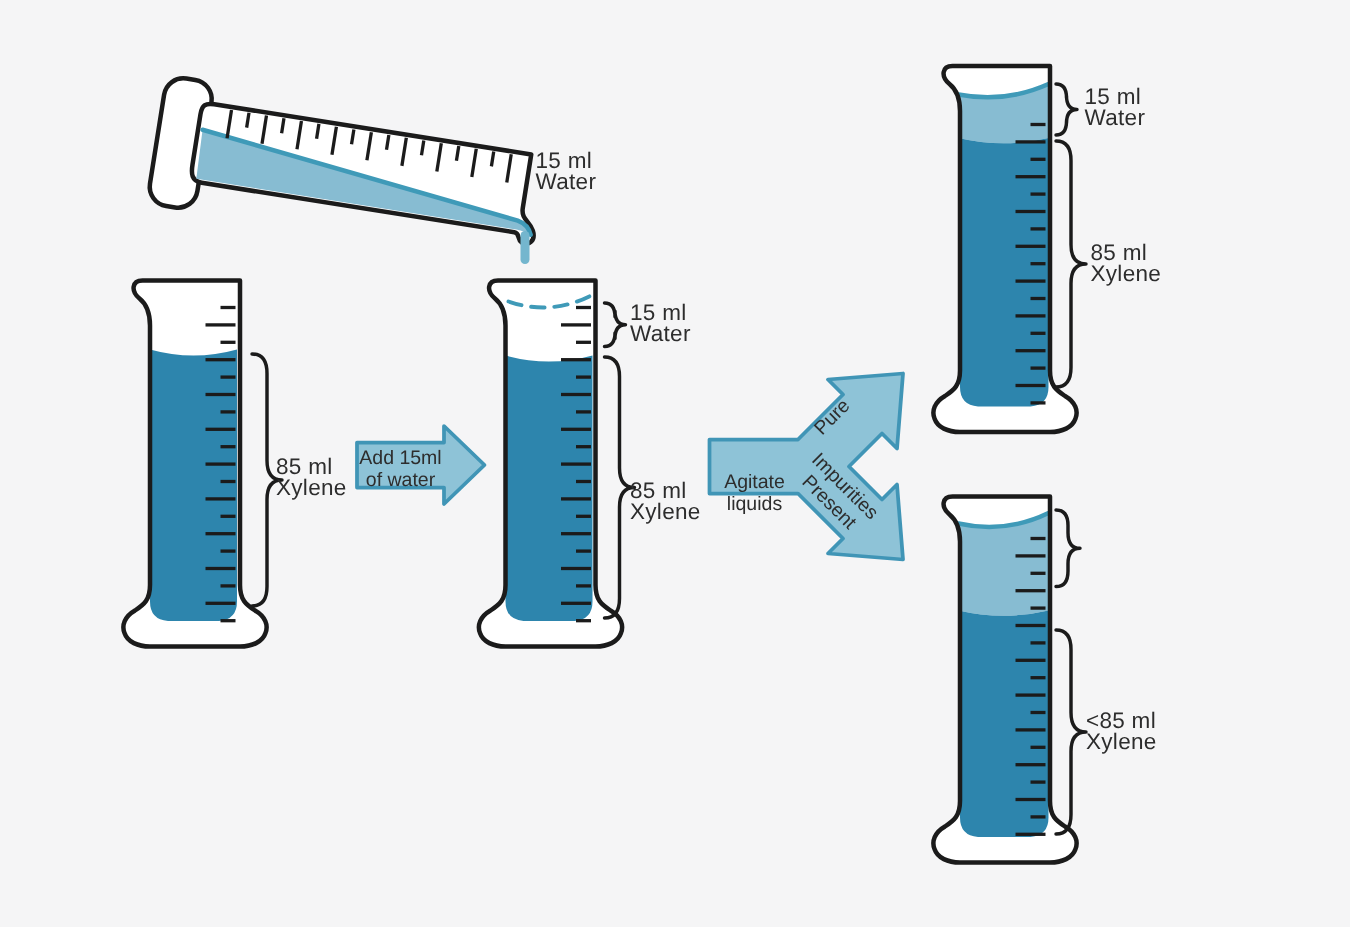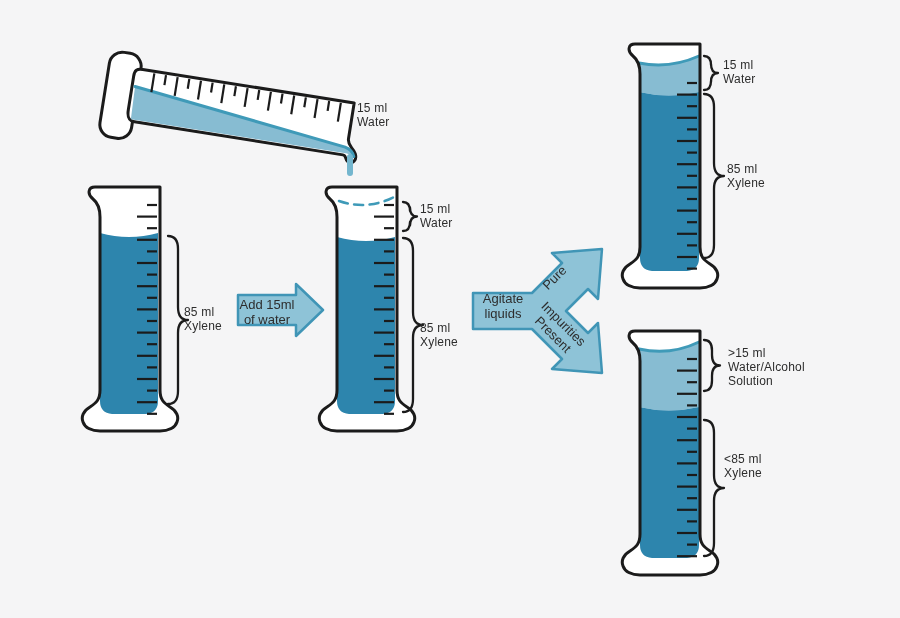--- a/index.html
+++ b/index.html
@@ -14,21 +14,21 @@
   .fillonly{fill:#ffffff;stroke:none}
   .strokeonly{fill:none;stroke:var(--outline,#1b1b1b);stroke-width:3;stroke-linejoin:round}
   .xylene{fill:var(--xylene,#2d85ad);stroke:none}
   .water{fill:var(--water,#87bcd2);stroke:none}
   .wsurf{fill:none;stroke:var(--wedge,#3f9ab8);stroke-width:3;stroke-linecap:round}
   .wdrip{fill:none;stroke:var(--drip,#74b6ce);stroke-width:6;stroke-linecap:round}
   .ticks line{stroke:var(--outline,#1b1b1b);stroke-width:2.2}
   .dash{fill:none;stroke:var(--wedge,#3f9ab8);stroke-width:2.6;stroke-dasharray:9 6.5;stroke-linecap:round}
   .brace{fill:none;stroke:var(--outline,#1b1b1b);stroke-width:2.3;stroke-linecap:round;stroke-linejoin:round}
   .bigarrow{fill:var(--arrow,#8ec3d7);stroke:var(--arrowedge,#4095b6);stroke-width:2.5;stroke-linejoin:round}
-  .lbl{position:absolute;font-size:12px;line-height:14px;color:var(--text,#2d2d2d);letter-spacing:.2px;white-space:nowrap}
+  .lbl{position:absolute;font-size:15px;line-height:14px;color:var(--text,#2d2d2d);letter-spacing:.2px;white-space:nowrap}
   .lbl span{display:block}
   .arrowtxt{position:absolute;text-align:center;font-size:13px;line-height:14.5px;color:var(--text,#2d2d2d);white-space:nowrap}
   .arrowtxt span{display:block}
   .rot-up{transform:rotate(-45deg);transform-origin:50% 50%}
   .rot-dn{transform:rotate(45deg);transform-origin:50% 50%}
 </style>
 </head>
 <body>
 
 <div class="stage">
@@ -206,21 +206,21 @@
   <div class="lbl" style="left:420px;top:202px">
     <span>15 ml</span>
     <span>Water</span>
   </div>
 
   <div class="lbl" style="left:420px;top:321px">
     <span>85 ml</span>
     <span>Xylene</span>
   </div>
 
-  <div class="arrowtxt" style="left:472px;top:292px;width:62px">
+  <div class="arrowtxt" style="left:472px;top:314px;width:62px">
     <span>Agitate</span>
     <span>liquids</span>
   </div>
 
   <div class="arrowtxt rot-up" style="left:530px;top:271px;width:50px">
     <span>Pure</span>
   </div>
 
   <div class="arrowtxt rot-dn" style="left:518px;top:315px;width:80px">
     <span>Impurities</span>
@@ -230,24 +230,19 @@
   <div class="lbl" style="left:723px;top:58px">
     <span>15 ml</span>
     <span>Water</span>
   </div>
 
   <div class="lbl" style="left:727px;top:162px">
     <span>85 ml</span>
     <span>Xylene</span>
   </div>
 
-  <div class="lbl" style="left:728px;top:346px">
-    <span>&gt;15 ml</span>
-    <span>Water/Alcohol</span>
-    <span>Solution</span>
-  </div>
-
-  <div class="lbl" style="left:724px;top:452px">
+
+  <div class="lbl" style="left:724px;top:474px">
     <span>&lt;85 ml</span>
     <span>Xylene</span>
   </div>
 
 </div>
 
 </body></html>

